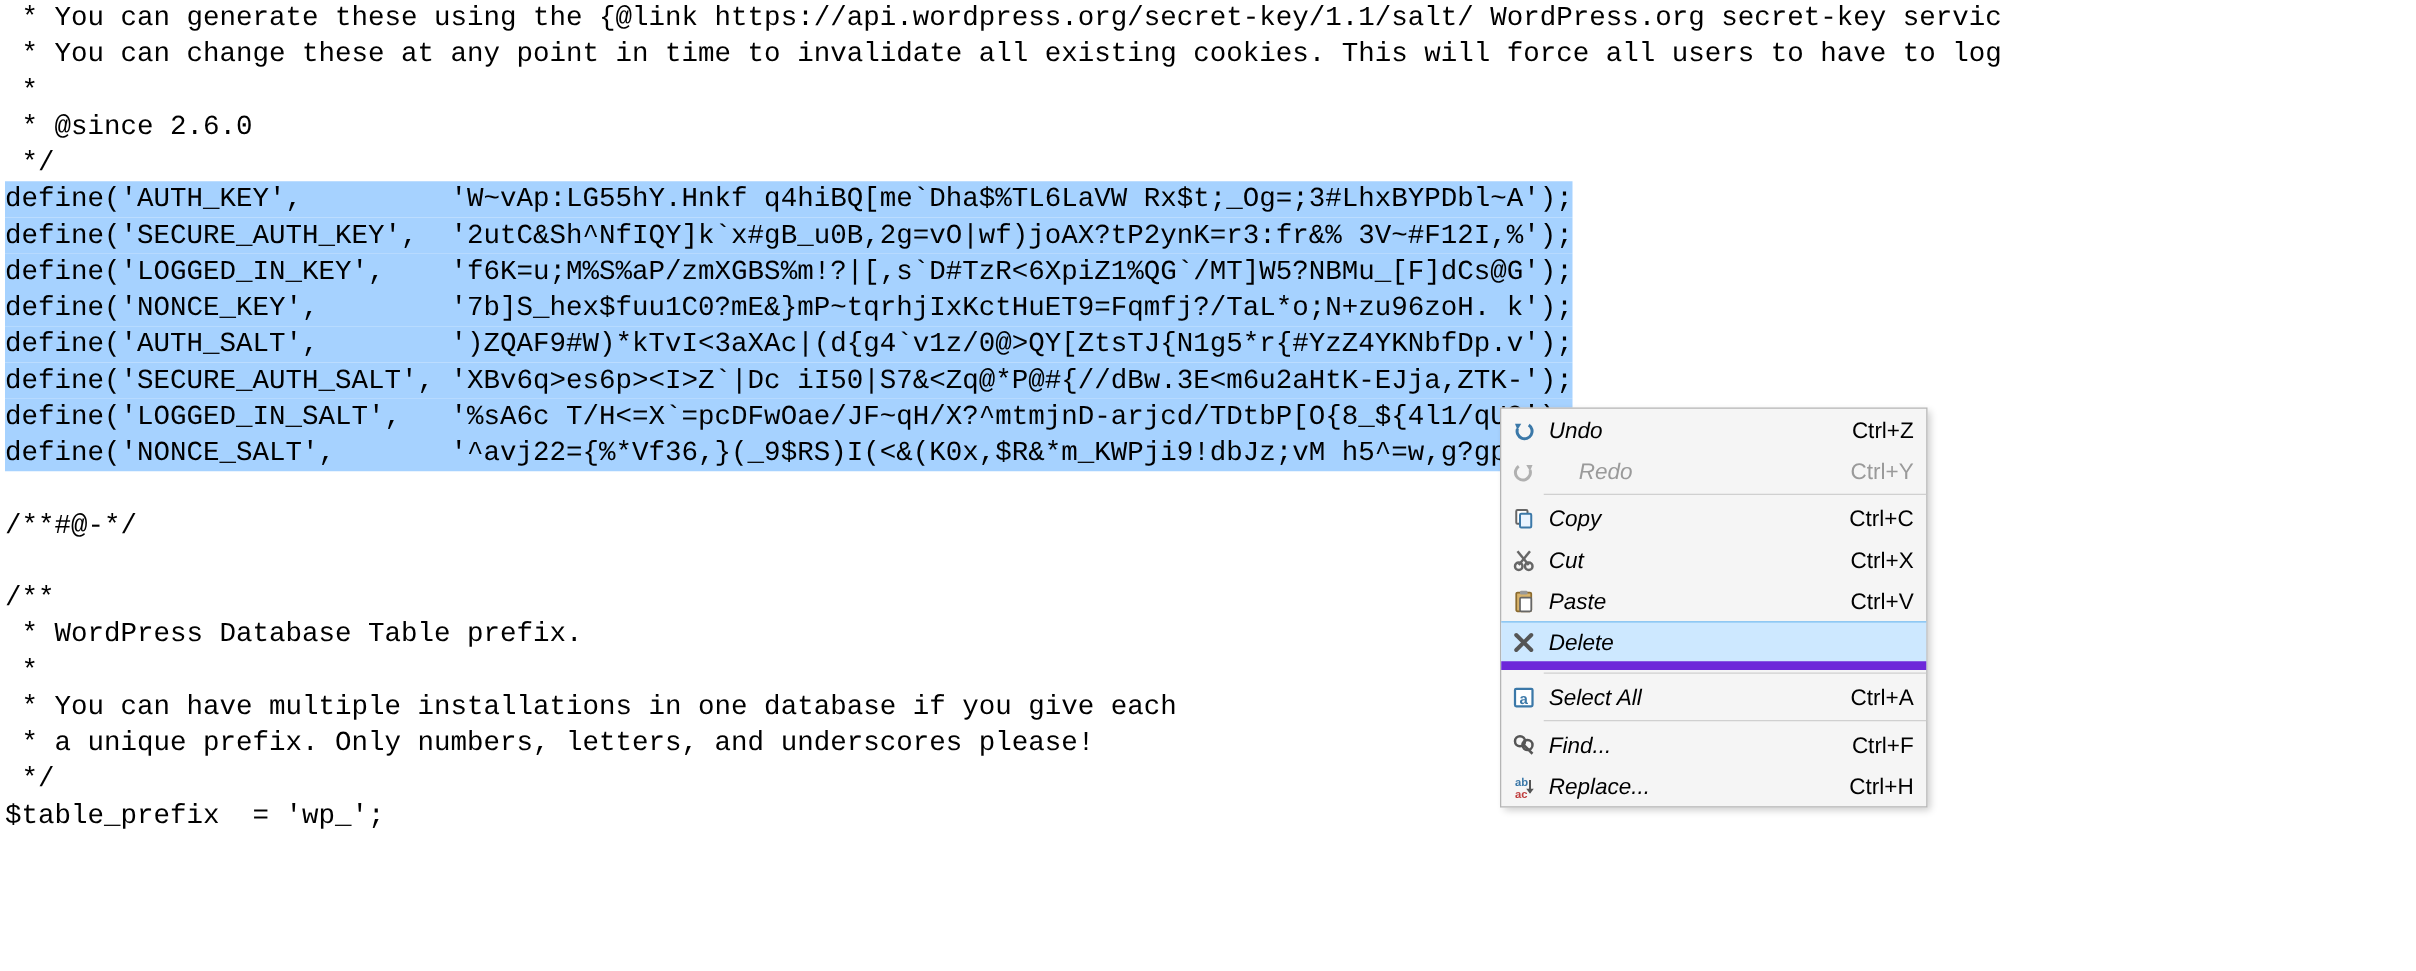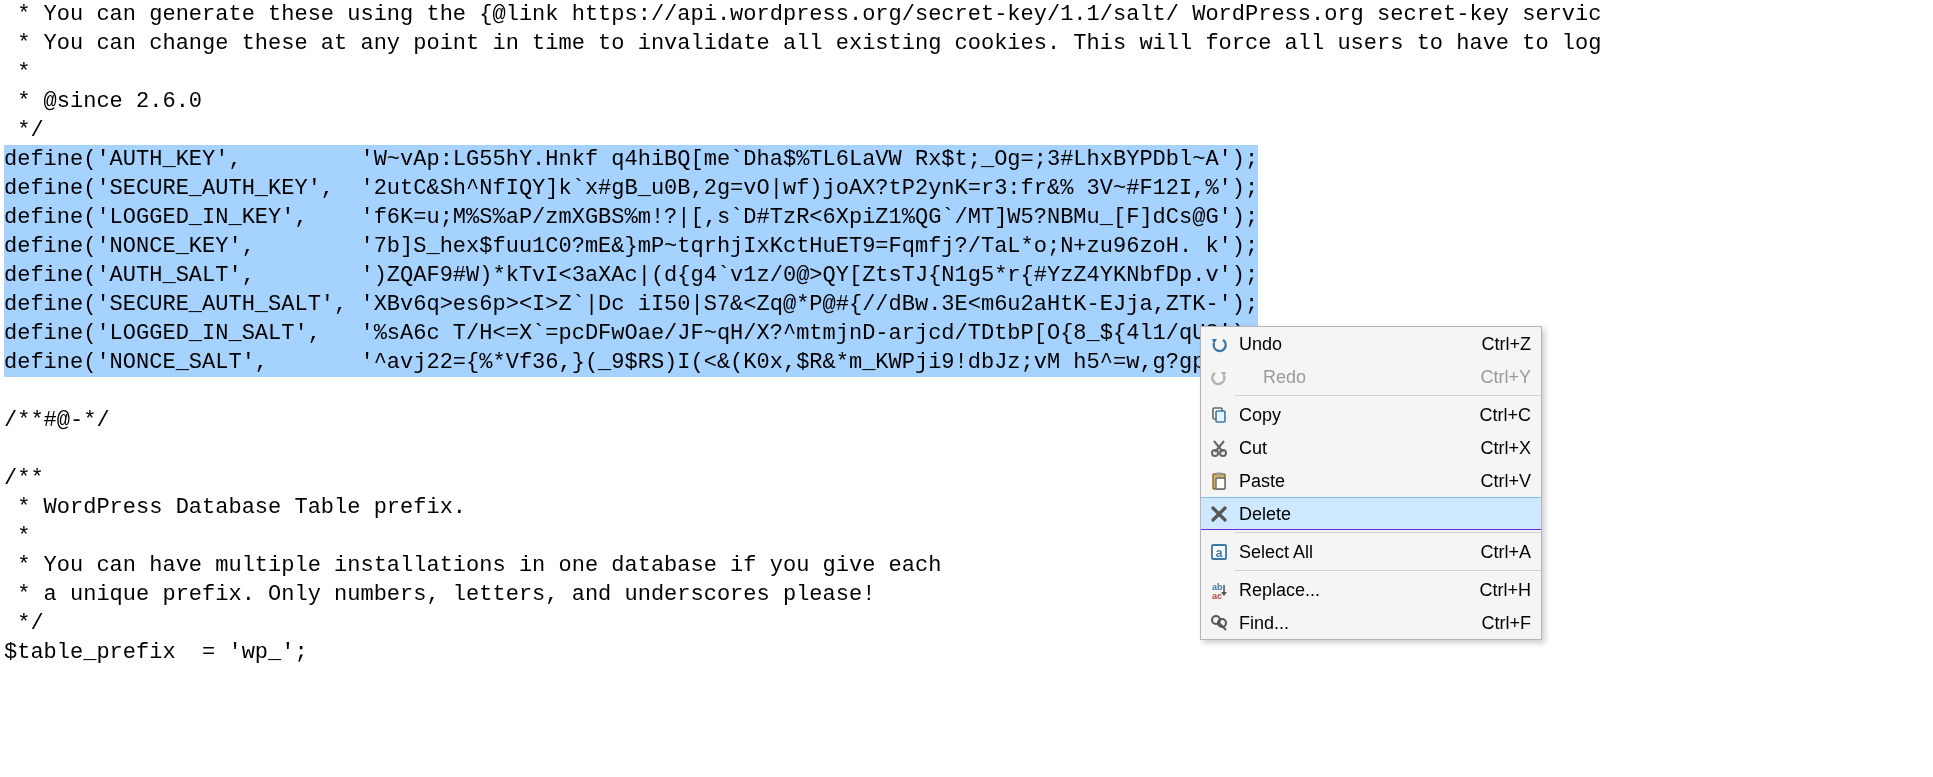--- a/index.html
+++ b/index.html
@@ -47,32 +47,32 @@
     display: flex;
     align-items: center;
     height: 33px;
     padding: 0 10px 0 6px;
     gap: 8px;
   }
   .ctx .item.disabled { color: #9a9a9a; gap: 32px; }
   .ctx .item.hover {
     background: #cde8ff;
     border-top: 1px solid #7abdf0;
-    border-bottom: 1px solid #6d28d9;
+    border-bottom: 7px solid #6d28d9;
     height: 31px;
   }
   .ctx .icon-slot {
     width: 24px;
     height: 24px;
     display: flex;
     align-items: center;
     justify-content: center;
     flex: 0 0 24px;
   }
-  .ctx .label   { flex: 1 1 auto; }
+  .ctx .label   { flex: 1 1 auto; font-style: italic; }
   .ctx .shortcut{ flex: 0 0 auto; color: inherit; text-align: right; }
   .ctx .sep {
     height: 1px;
     background: #d0d0d0;
     margin: 2px 0 2px 34px;
   }
   svg { display:block; }
 </style>
 </head>
 <body>
@@ -179,33 +179,33 @@
           <text x="10" y="15" text-anchor="middle" font-family="Arial" font-size="12" fill="#3b78a8" font-weight="bold">a</text>
         </svg>
       </span>
       <span class="label">Select All</span>
       <span class="shortcut">Ctrl+A</span>
     </div>
     <div class="sep"></div>
     <div class="item">
       <span class="icon-slot">
         <svg width="20" height="20" viewBox="0 0 20 20">
+          <circle cx="7" cy="7" r="4" fill="none" stroke="#555" stroke-width="2"></circle>
+          <circle cx="13" cy="10" r="4" fill="none" stroke="#555" stroke-width="2"></circle>
+          <line x1="10" y1="10" x2="17" y2="17" stroke="#555" stroke-width="2"></line>
+        </svg>
+      </span>
+      <span class="label">Find...</span>
+      <span class="shortcut">Ctrl+F</span>
+    </div>
+    <div class="item">
+      <span class="icon-slot">
+        <svg width="20" height="20" viewBox="0 0 20 20">
           <text x="3" y="10" font-family="Arial" font-size="9" fill="#3b78a8" font-weight="bold">ab</text>
           <text x="3" y="19" font-family="Arial" font-size="9" fill="#c04040" font-weight="bold">ac</text>
           <path d="M15 5 L15 15" stroke="#555" stroke-width="1.6"></path>
           <path d="M12 12 L15 16 L18 12 Z" fill="#555"></path>
         </svg>
       </span>
       <span class="label">Replace...</span>
       <span class="shortcut">Ctrl+H</span>
     </div>
-    <div class="item">
-      <span class="icon-slot">
-        <svg width="20" height="20" viewBox="0 0 20 20">
-          <circle cx="7" cy="7" r="4" fill="none" stroke="#555" stroke-width="2"></circle>
-          <circle cx="13" cy="10" r="4" fill="none" stroke="#555" stroke-width="2"></circle>
-          <line x1="10" y1="10" x2="17" y2="17" stroke="#555" stroke-width="2"></line>
-        </svg>
-      </span>
-      <span class="label">Find...</span>
-      <span class="shortcut">Ctrl+F</span>
-    </div>
   </div>
 
 </body></html>

